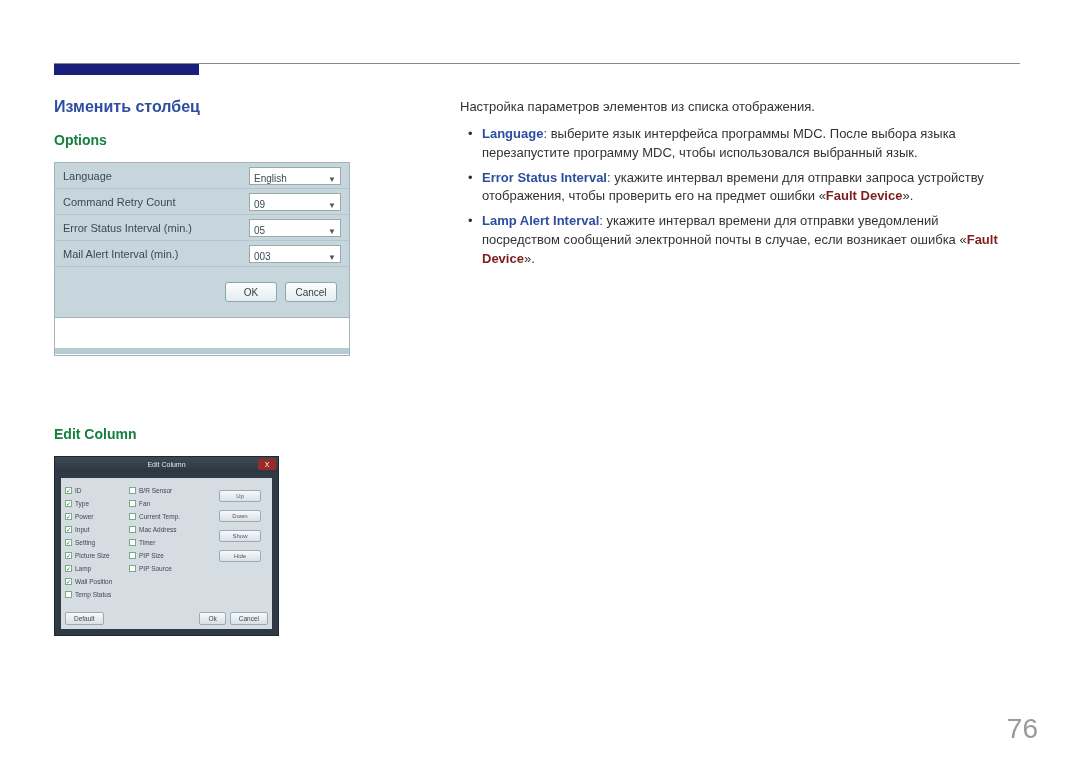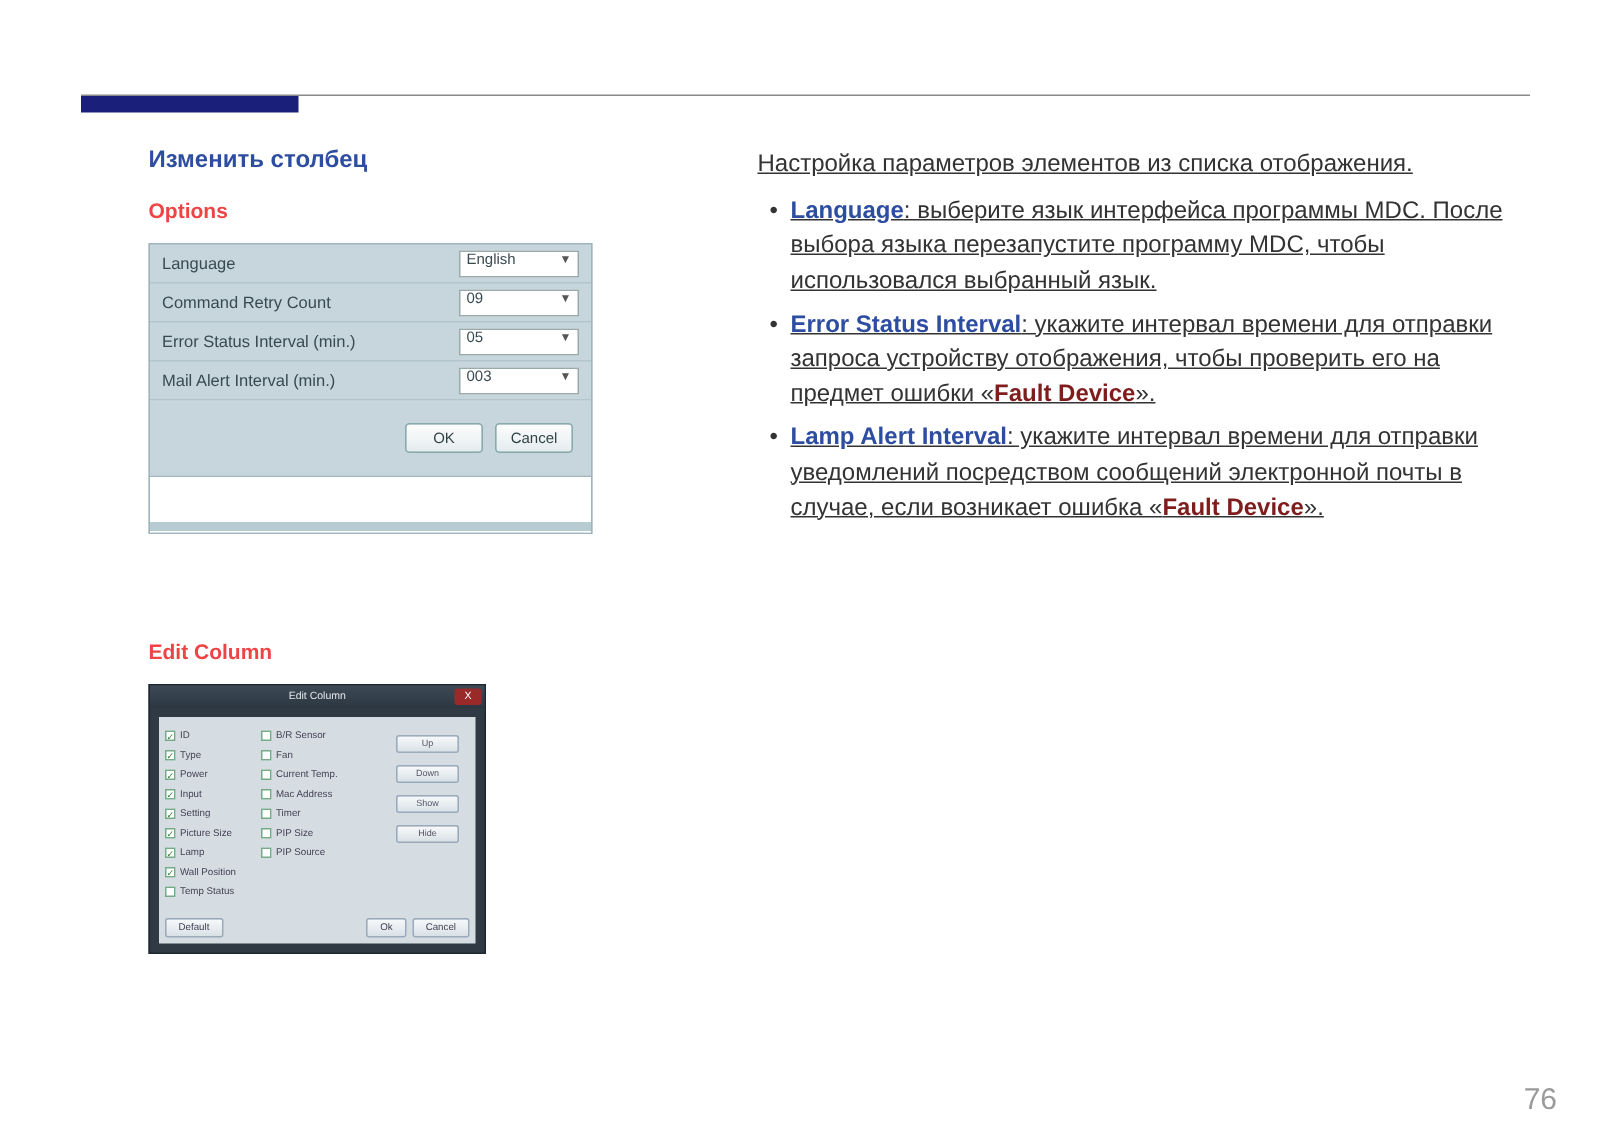--- a/index.html
+++ b/index.html
@@ -30,64 +30,62 @@
     background: #1a1f7a;
   }
   .content {
     display: flex;
     gap: 110px;
     margin-top: 38px;
   }
   .left-col {
     width: 296px;
     flex-shrink: 0;
-    margin-left: 45px;
   }
   .right-col {
     flex: 1;
-    font-size: 16px;
+    font-size: 13px;
     line-height: 1.45;
     color: #333;
-    text-decoration: underline;
   }
   .section-title {
     font-size: 16px;
     font-weight: bold;
     color: #2d4ea0;
     margin-bottom: 16px;
   }
   .sub-title {
     font-size: 14px;
     font-weight: bold;
-    color: #ef4444;
+    color: #15803d;
     margin-bottom: 14px;
   }
   
   .options-shot {
     width: 296px;
     background: #c6d6dc;
     border: 1px solid #a0b4bc;
     font-size: 11px;
     color: #3a4a52;
   }
   .opt-row {
     display: flex;
     align-items: center;
     height: 26px;
     padding: 0 8px;
     border-bottom: 1px solid #b3c5cc;
   }
   .opt-label { flex: 1; }
   .opt-select {
-    width: 80px;
+    width: 92px;
     height: 18px;
     background: #fff;
     border: 1px solid #9aa;
     display: flex;
-    align-items: flex-start;
+    align-items: flex-end;
     justify-content: space-between;
     padding: 0 4px;
     font-size: 10px;
   }
   .opt-select .arrow { font-size: 8px; color: #555; }
   .opt-buttons {
     height: 50px;
     display: flex;
     justify-content: flex-end;
     align-items: center;
@@ -217,21 +215,21 @@
   .term { color: #2d4ea0; font-weight: bold; }
   .inline-term { color: #7f1d1d; font-weight: bold; }
 
   .editcol-section { margin-top: 70px; }
   .right-col .ec-desc { margin-top: 0; }
 
   .page-number {
     position:absolute;
     bottom: 18px;
     right: 42px;
-    font-size: 20px;
+    font-size: 28px;
     color: #9a9a9a;
     font-weight: 300;
   }
 </style>
 </head>
 <body>
 
 <div class="top-rule"></div>
 <div class="accent-bar"></div>
 

